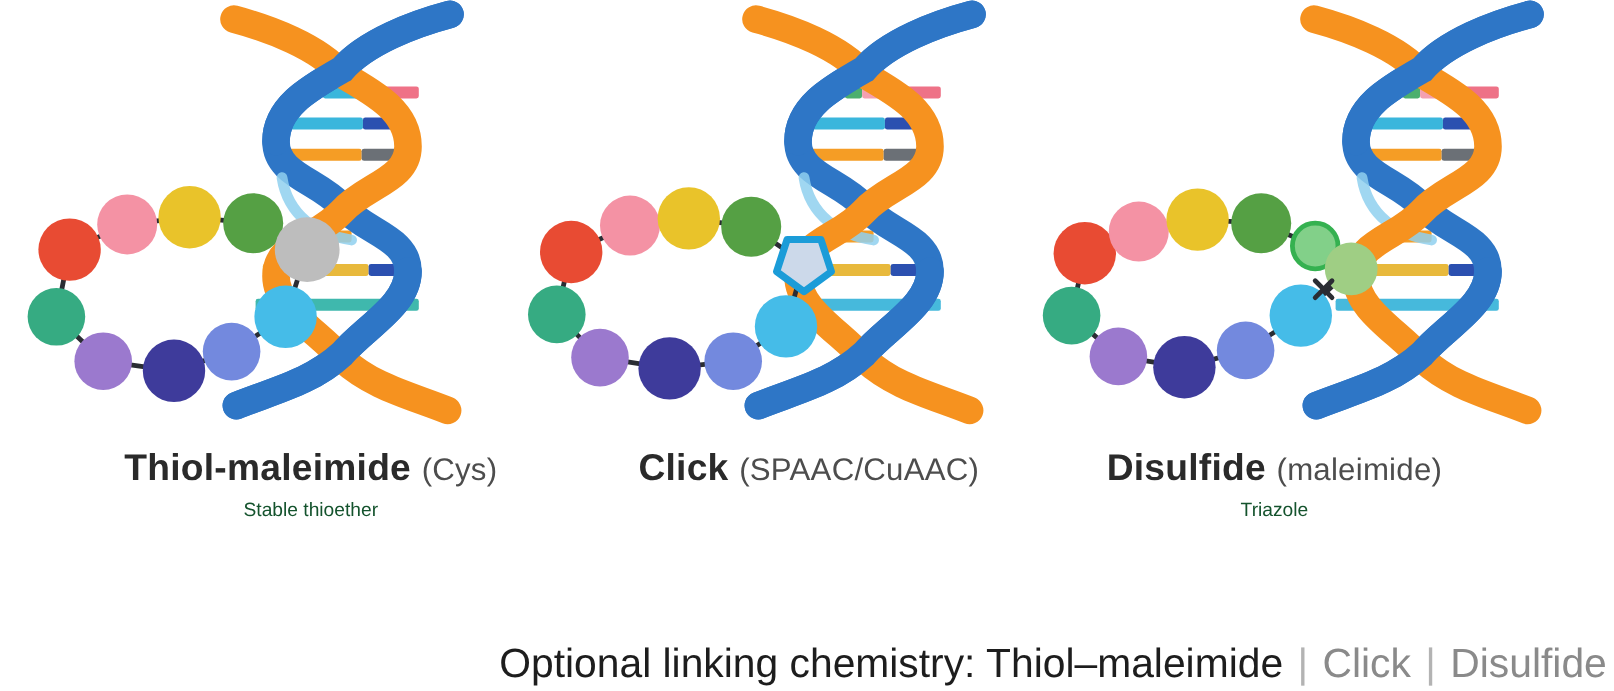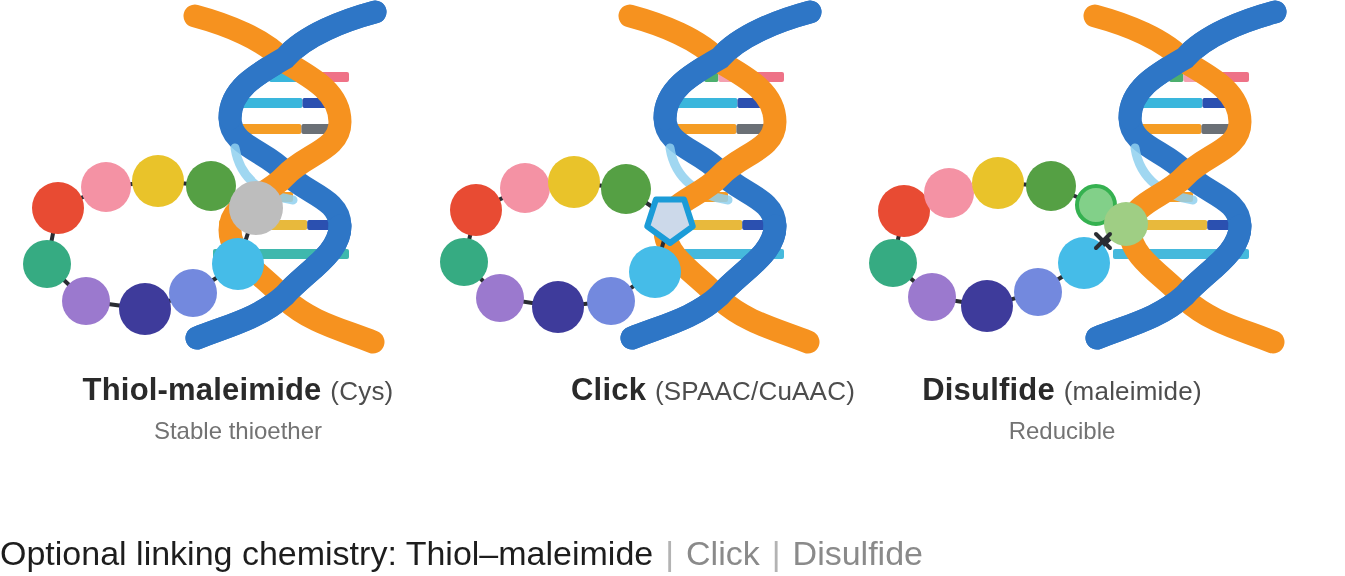--- a/index.html
+++ b/index.html
@@ -8,23 +8,23 @@
     font-family:"Liberation Sans","DejaVu Sans",sans-serif;
     position:relative;
   }
   #stage{position:absolute;inset:0;}
   .panel-svg{position:absolute;top:0;overflow:visible;}
   .strand{fill:none;stroke-width:23;stroke-linecap:round;}
   .swirl{fill:none;stroke-width:9;stroke-linecap:round;opacity:.85;}
   .caption{position:absolute;top:372px;width:420px;text-align:center;}
   .cap-title{font-size:31px;font-weight:600;color:#2a2a2a;letter-spacing:.2px;white-space:nowrap;}
   .cap-suffix{font-size:26px;font-weight:400;color:#4d4d4d;}
-  .cap-sub{margin-top:9px;font-size:24px;font-weight:400;color:#737373;}
+  .cap-sub{margin-top:9px;font-size:16px;font-weight:400;color:#14532d;}
   .footer{
-    position:absolute;top:534px;left:0;right:6px;text-align:left;white-space:nowrap;
+    position:absolute;top:534px;left:0;right:6px;text-align:right;white-space:nowrap;
     font-size:34px;color:#1d1d1d;
   }
   .footer .sep{color:#b3b3b3;margin:0 12px;font-weight:300;}
   .footer .opt{color:#8a8a8a;}
 </style>
 </head>
 <body>
 
 <div id="stage">
 
@@ -165,41 +165,41 @@
         <circle cx="224" cy="263" r="26" fill="#45bce8"></circle>
         <circle cx="178" cy="292" r="24" fill="#7389de"></circle>
         <circle cx="127" cy="306" r="26" fill="#3e3b9b"></circle>
         <circle cx="72" cy="297" r="24" fill="#9b79ce"></circle>
         <circle cx="33" cy="263" r="24" fill="#36ab82"></circle>
         <line x1="236" y1="234" x2="250" y2="248" stroke="#2a2d33" stroke-width="4" stroke-linecap="round"></line>
         <line x1="236" y1="248" x2="250" y2="234" stroke="#2a2d33" stroke-width="4" stroke-linecap="round"></line>
       </g>
   </svg>
 
-  <div class="caption" style="left:28px">
+  <div class="caption" style="left:49px">
     <div class="cap-title">
       <span>Thiol-maleimide</span>
       <span class="cap-suffix">(Cys)</span>
     </div>
     <div class="cap-sub">Stable thioether</div>
   </div>
 
-  <div class="caption" style="left:503px">
+  <div class="caption" style="left:464px">
     <div class="cap-title">
       <span>Click</span>
       <span class="cap-suffix">(SPAAC/CuAAC)</span>
     </div>
   </div>
 
   <div class="caption" style="left:852px">
     <div class="cap-title">
       <span>Disulfide</span>
       <span class="cap-suffix">(maleimide)</span>
     </div>
-    <div class="cap-sub">Reducible</div>
+    <div class="cap-sub">Triazole</div>
   </div>
 
   <div class="footer">
     <span>Optional linking chemistry:</span>
     <span>Thiol–maleimide</span><span class="sep">|</span><span class="opt">Click</span><span class="sep">|</span><span class="opt">Disulfide</span>
   </div>
 
 </div>
 
 </body></html>

